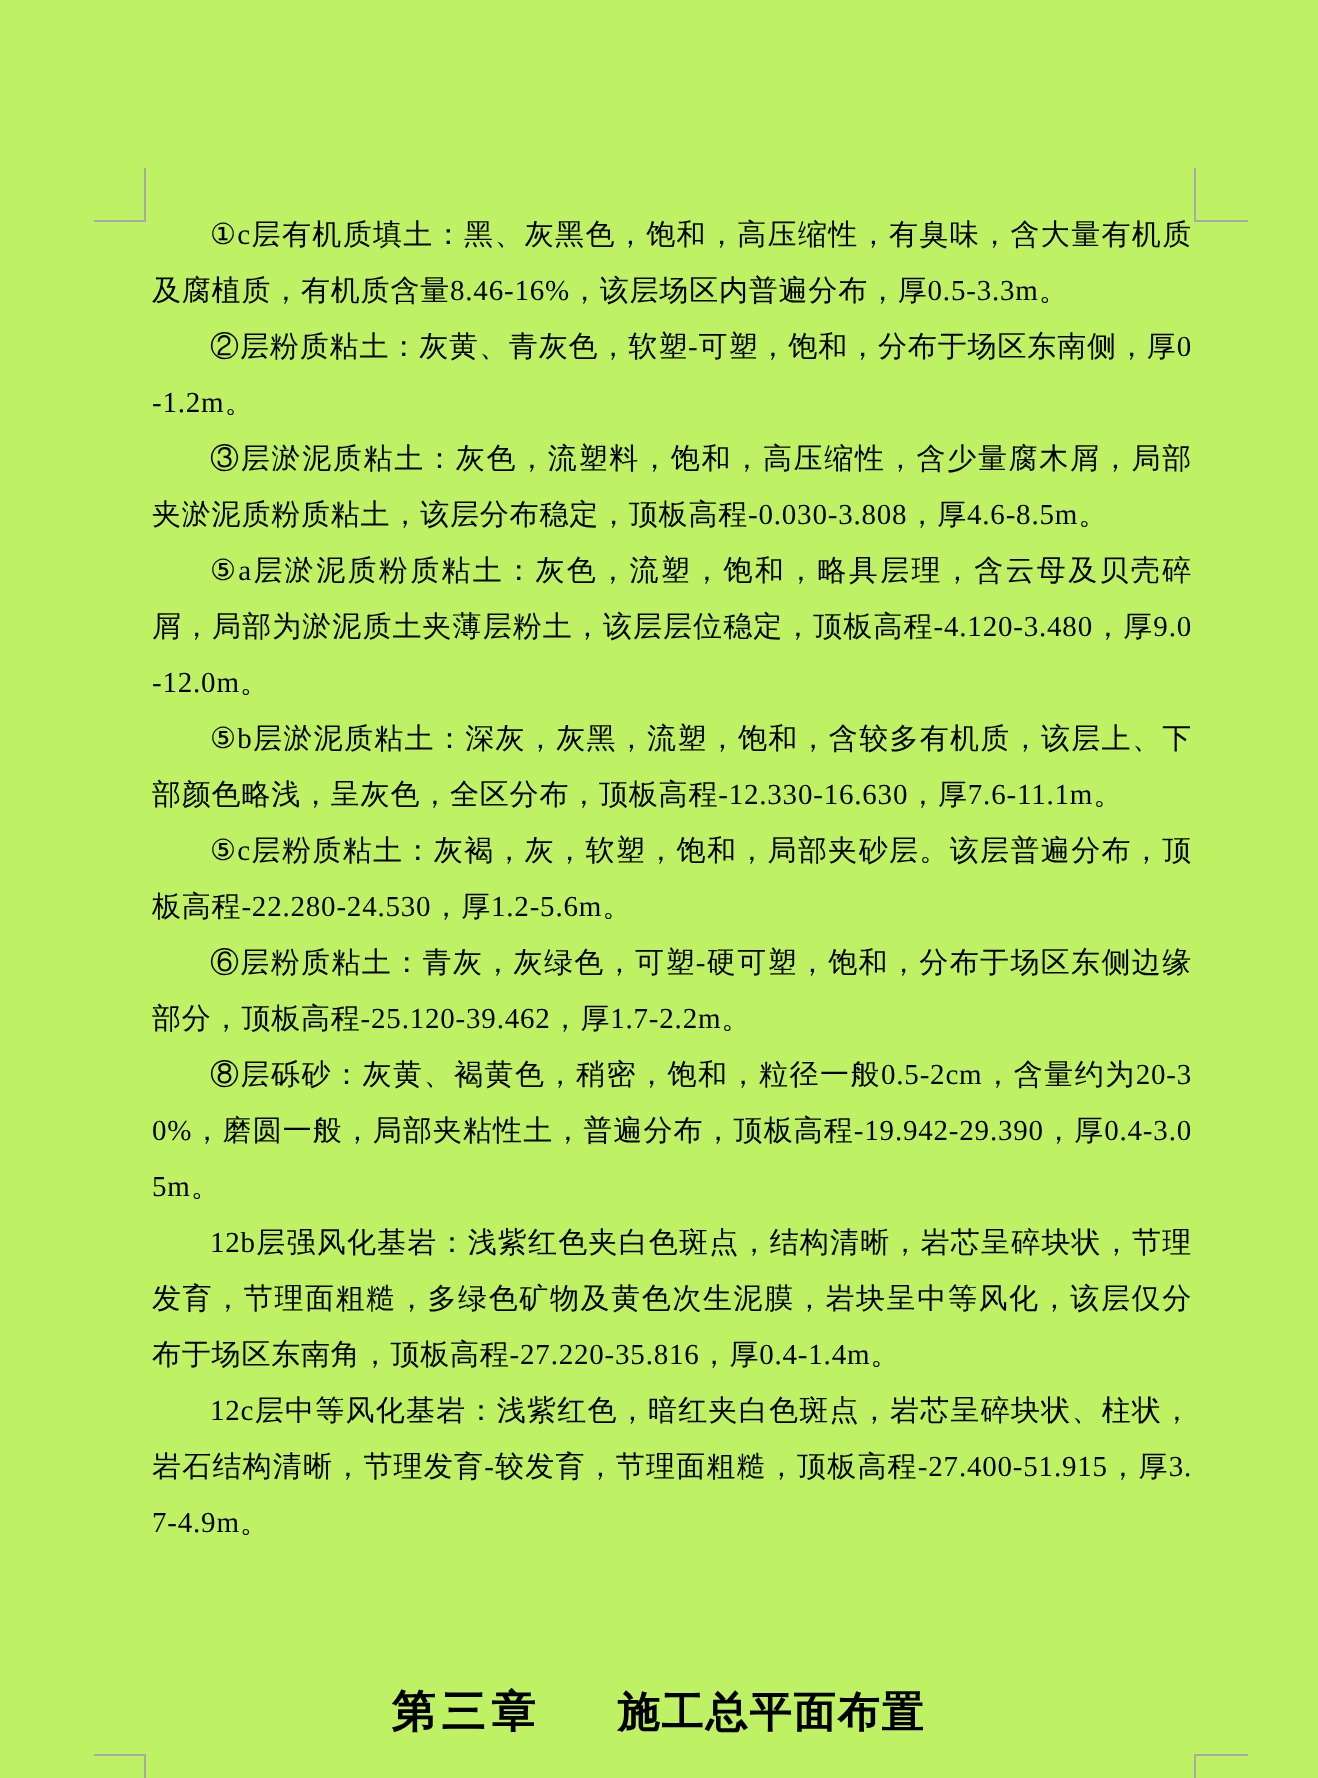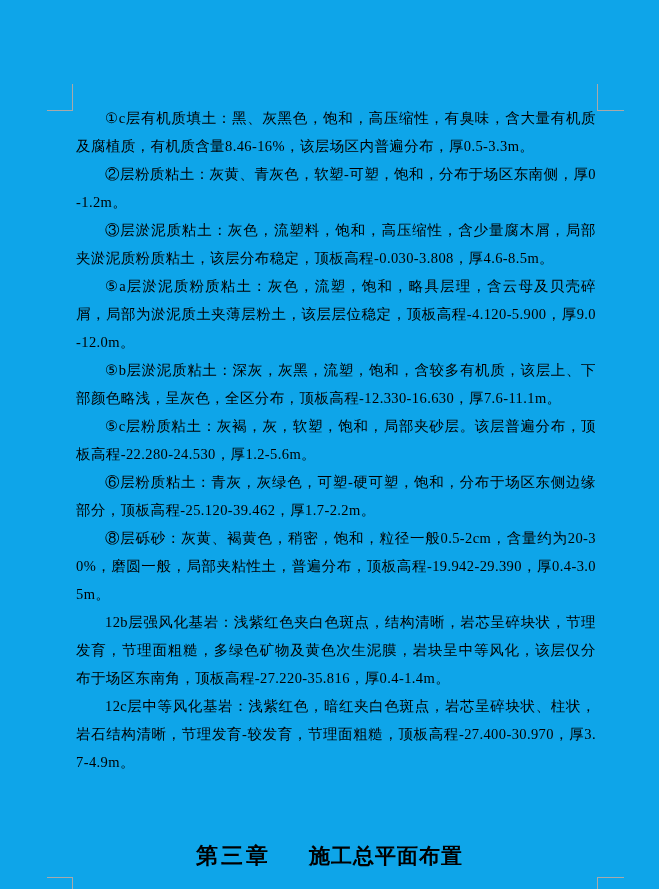--- a/index.html
+++ b/index.html
@@ -61,38 +61,38 @@
   }
   .chapter .title {
     margin-left: 30px;
     font-size: 21px;
     letter-spacing: 1px;
   }
 </style>
 </head>
 <body>
 
-<div class="page" style="background: #0ea5e9;">
+<div class="page" style="background: #bef264;">
 
   <div class="mark tl" style="border-color: rgb(169, 169, 169);"></div>
   <div class="mark tr" style="border-color: rgb(169, 169, 169);"></div>
   <div class="mark bl" style="border-color: rgb(169, 169, 169);"></div>
   <div class="mark br" style="border-color: rgb(169, 169, 169);"></div>
 
   <div class="content">
     <p style="color: rgb(0, 0, 0);">①c层有机质填土：黑、灰黑色，饱和，高压缩性，有臭味，含大量有机质及腐植质，有机质含量8.46-16%，该层场区内普遍分布，厚0.5-3.3m。</p>
     <p style="color: rgb(0, 0, 0);">②层粉质粘土：灰黄、青灰色，软塑-可塑，饱和，分布于场区东南侧，厚0-1.2m。</p>
     <p style="color: rgb(0, 0, 0);">③层淤泥质粘土：灰色，流塑料，饱和，高压缩性，含少量腐木屑，局部夹淤泥质粉质粘土，该层分布稳定，顶板高程-0.030-3.808，厚4.6-8.5m。</p>
-    <p style="color: rgb(0, 0, 0);">⑤a层淤泥质粉质粘土：灰色，流塑，饱和，略具层理，含云母及贝壳碎屑，局部为淤泥质土夹薄层粉土，该层层位稳定，顶板高程-4.120-5.900，厚9.0-12.0m。</p>
+    <p style="color: rgb(0, 0, 0);">⑤a层淤泥质粉质粘土：灰色，流塑，饱和，略具层理，含云母及贝壳碎屑，局部为淤泥质土夹薄层粉土，该层层位稳定，顶板高程-4.120-3.480，厚9.0-12.0m。</p>
     <p style="color: rgb(0, 0, 0);">⑤b层淤泥质粘土：深灰，灰黑，流塑，饱和，含较多有机质，该层上、下部颜色略浅，呈灰色，全区分布，顶板高程-12.330-16.630，厚7.6-11.1m。</p>
     <p style="color: rgb(0, 0, 0);">⑤c层粉质粘土：灰褐，灰，软塑，饱和，局部夹砂层。该层普遍分布，顶板高程-22.280-24.530，厚1.2-5.6m。</p>
     <p style="color: rgb(0, 0, 0);">⑥层粉质粘土：青灰，灰绿色，可塑-硬可塑，饱和，分布于场区东侧边缘部分，顶板高程-25.120-39.462，厚1.7-2.2m。</p>
     <p style="color: rgb(0, 0, 0);">⑧层砾砂：灰黄、褐黄色，稍密，饱和，粒径一般0.5-2cm，含量约为20-30%，磨圆一般，局部夹粘性土，普遍分布，顶板高程-19.942-29.390，厚0.4-3.05m。</p>
     <p style="color: rgb(0, 0, 0);">12b层强风化基岩：浅紫红色夹白色斑点，结构清晰，岩芯呈碎块状，节理发育，节理面粗糙，多绿色矿物及黄色次生泥膜，岩块呈中等风化，该层仅分布于场区东南角，顶板高程-27.220-35.816，厚0.4-1.4m。</p>
-    <p style="color: rgb(0, 0, 0);">12c层中等风化基岩：浅紫红色，暗红夹白色斑点，岩芯呈碎块状、柱状，岩石结构清晰，节理发育-较发育，节理面粗糙，顶板高程-27.400-30.970，厚3.7-4.9m。</p>
+    <p style="color: rgb(0, 0, 0);">12c层中等风化基岩：浅紫红色，暗红夹白色斑点，岩芯呈碎块状、柱状，岩石结构清晰，节理发育-较发育，节理面粗糙，顶板高程-27.400-51.915，厚3.7-4.9m。</p>
   </div>
 
   <h1 class="chapter" style="color: rgb(0, 0, 0);">
     <span class="num">第三章</span>
     <span class="title">施工总平面布置</span>
   </h1>
 
 </div>
 
 </body></html>

